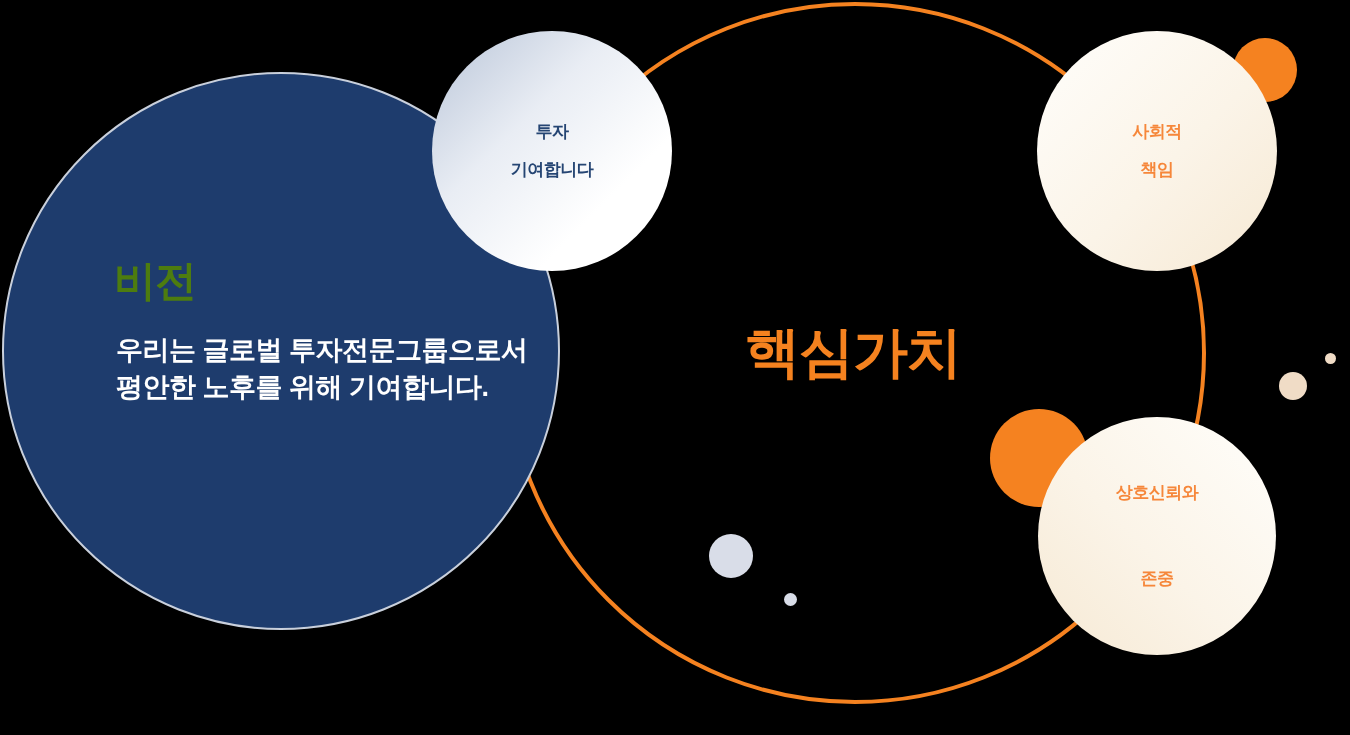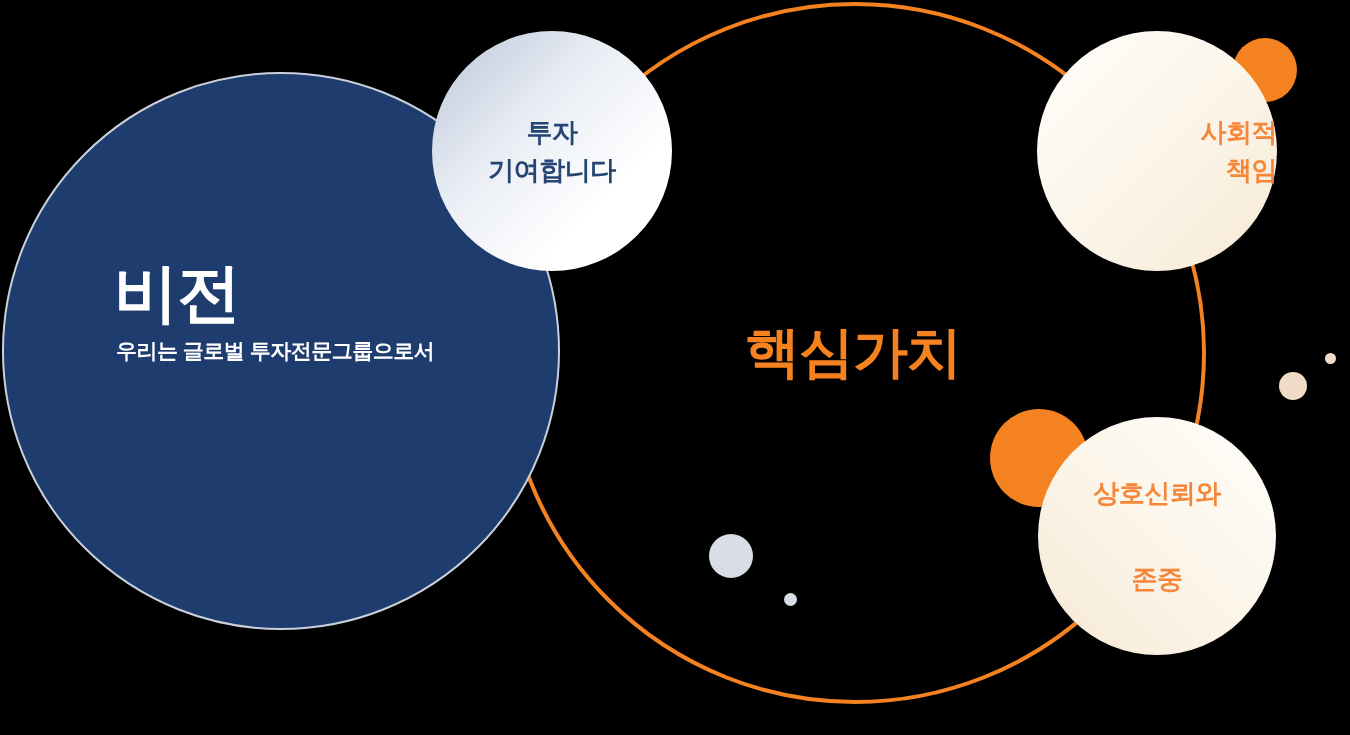--- a/index.html
+++ b/index.html
@@ -29,31 +29,31 @@
   .vision-circle {
     left: 2px; top: 72px;
     width: 558px; height: 558px;
     background: #1e3c6d;
     border: 2px solid #c9d0dc;
     border-radius: 50%;
     z-index: 2;
   }
   .vision-title {
     left: 114px; top: 258px;
-    color: #ffffff;
-    font-size: 64px;
+    color: #4d7c0f;
+    font-size: 42px;
     font-weight: bold;
     line-height: 1.1;
     z-index: 3;
     letter-spacing: -1px;
   }
   .vision-desc {
     left: 116px; top: 332px;
     color: #ffffff;
-    font-size: 21px;
+    font-size: 27px;
     font-weight: bold;
     line-height: 37px;
     z-index: 3;
     letter-spacing: -0.5px;
   }
 
   
   .accent-orange { background: #f58220; border-radius: 50%; z-index: 3; }
   .accent-orange.near-social   { left: 1233px; top: 38px;  width: 64px; height: 64px; }
   .accent-orange.near-trust    { left: 990px;  top: 409px; width: 98px; height: 98px; }
@@ -69,33 +69,32 @@
 
   
   .value-circle {
     border-radius: 50%;
     display: flex;
     flex-direction: column;
     align-items: center;
     justify-content: center;
     text-align: center;
     font-weight: bold;
-    font-size: 26px;
+    font-size: 17px;
     line-height: 38px;
     letter-spacing: -0.5px;
     z-index: 4;
   }
   .value-circle.theme-navy {
     background: linear-gradient(135deg, #b9c5d8 0%, #e9edf4 38%, #ffffff 72%);
     color: #254573;
   }
   .value-circle.theme-orange-br {
     background: linear-gradient(135deg, #fffefb 0%, #fbf4e8 55%, #f6e9d4 100%);
     color: #f6873a;
-    align-items: flex-end;
   }
   .value-circle.theme-orange-bl {
     background: linear-gradient(225deg, #fffefb 0%, #fbf4e8 55%, #f6e9d4 100%);
     color: #f6873a;
     gap: 48px;
   }
   .value-circle.investment { left: 432px;  top: 31px;  width: 240px; height: 240px; }
   .value-circle.social     { left: 1037px; top: 31px;  width: 240px; height: 240px; }
   .value-circle.customer   { left: 418px;  top: 419px; width: 234px; height: 234px; }
   .value-circle.trust      { left: 1038px; top: 417px; width: 238px; height: 238px; }
@@ -116,20 +115,21 @@
 <body>
 
 <div class="stage">
 
   <div class="abs ring"></div>
 
   <div class="abs vision-circle"></div>
   <div class="abs vision-title">비전</div>
   <div class="abs vision-desc">
     <div>우리는 글로벌 투자전문그룹으로서</div>
+    <div>평안한 노후를 위해 기여합니다.</div>
   </div>
 
   <div class="abs accent-orange near-social"></div>
   <div class="abs accent-orange near-trust"></div>
 
   <div class="abs dot lavender lavender-big"></div>
   <div class="abs dot lavender lavender-small"></div>
   <div class="abs dot beige beige-big"></div>
   <div class="abs dot beige beige-small"></div>
 

